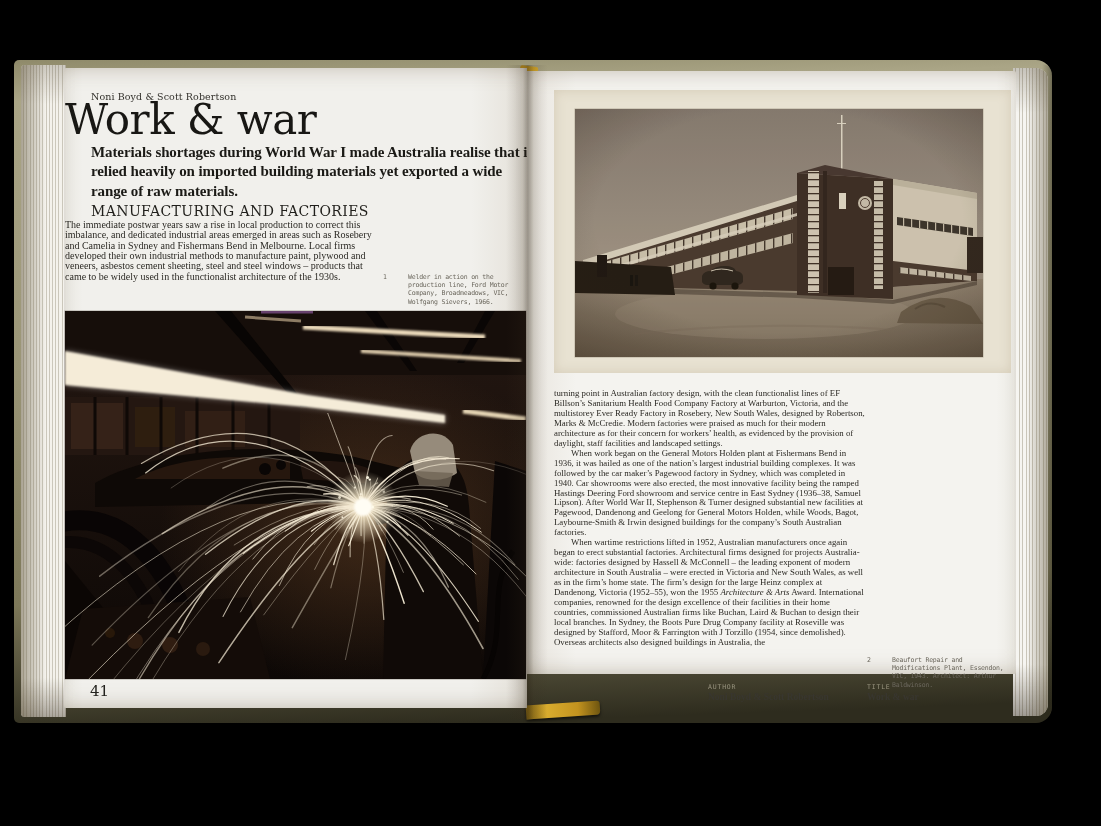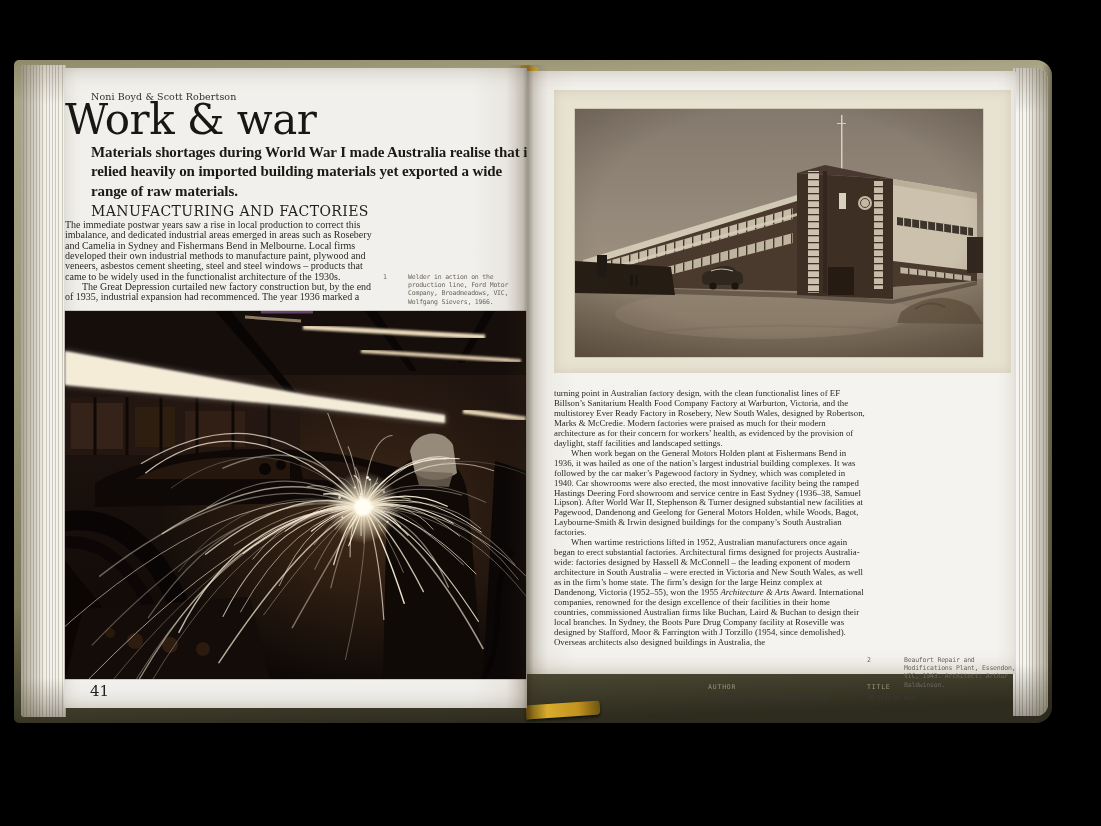--- a/index.html
+++ b/index.html
@@ -60,21 +60,21 @@
   .body-col { position:absolute; color:#2b2924; }
   .body-left { left:1px; top:152px; width:311px; font-size:10px; line-height:10.35px; }
   .body-right { left:27px; top:318px; width:311px; font-size:8.8px; line-height:9.95px; }
   .body-col p.indent { text-indent:17px; }
   .body-col .ital { font-style:italic; }
 
   .caption { position:absolute; display:flex; font-family:"DejaVu Sans Mono","Liberation Mono",monospace;
     color:#6b675d; font-size:6.5px; line-height:8.2px; letter-spacing:-0.2px; }
   .caption .cap-num { width:25px; flex:none; }
   .caption-1 { left:319px; top:205px; } .caption-1 .cap-text { width:110px; }
-  .caption-2 { left:340px; top:585px; } .caption-2 .cap-text { width:122px;margin-left:12px; }
+  .caption-2 { left:340px; top:585px; } .caption-2 .cap-text { width:122px; }
 
   .photo-welder { position:absolute; left:1px; top:243px; width:461px; height:368px;
     background:#120b08; box-shadow:0 0 0 0.5px rgba(60,50,40,0.4); }
   .photo-welder svg { display:block; width:100%; height:100%; }
 
   .page-number { position:absolute; left:26px; top:614px; font-family:"DejaVu Serif",serif;
     font-size:15px; color:#23221e; }
 
   
   .photo-mount { position:absolute; left:27px; top:19px; width:457px; height:283px;
@@ -100,21 +100,20 @@
   <div class="ribbon"></div>
 
   <div class="page page-left">
     <div class="author-line">Noni Boyd &amp; Scott Robertson</div>
     <h1 class="title">Work &amp; war</h1>
     <p class="intro">Materials shortages during World War I made Australia realise that it relied heavily on imported building materials yet exported a wide range of raw materials.</p>
     <div class="section-heading">MANUFACTURING AND FACTORIES</div>
 
     <div class="body-col body-left">
         <p><span>The immediate postwar years saw a rise in local production to correct this imbalance, and dedicated industrial areas emerged in areas such as Rosebery and Camelia in Sydney and Fishermans Bend in Melbourne. Local firms developed their own industrial methods to manufacture paint, plywood and veneers, asbestos cement sheeting, steel and steel windows – products that came to be widely used in the functionalist architecture of the 1930s.</span></p>
-        <p class="indent"><span>The Great Depression curtailed new factory construction but, by the end of 1935, industrial expansion had recommenced. The year 1936 marked a</span></p>
       </div>
 
     <div class="caption caption-1">
       <span class="cap-num">1</span>
       <span class="cap-text">Welder in action on the production line, Ford Motor Company, Broadmeadows, VIC, Wolfgang Sievers, 1966.</span>
     </div>
 
     <div class="photo-welder">
       <svg viewBox="0 0 461 368" preserveAspectRatio="none">
         <defs>

